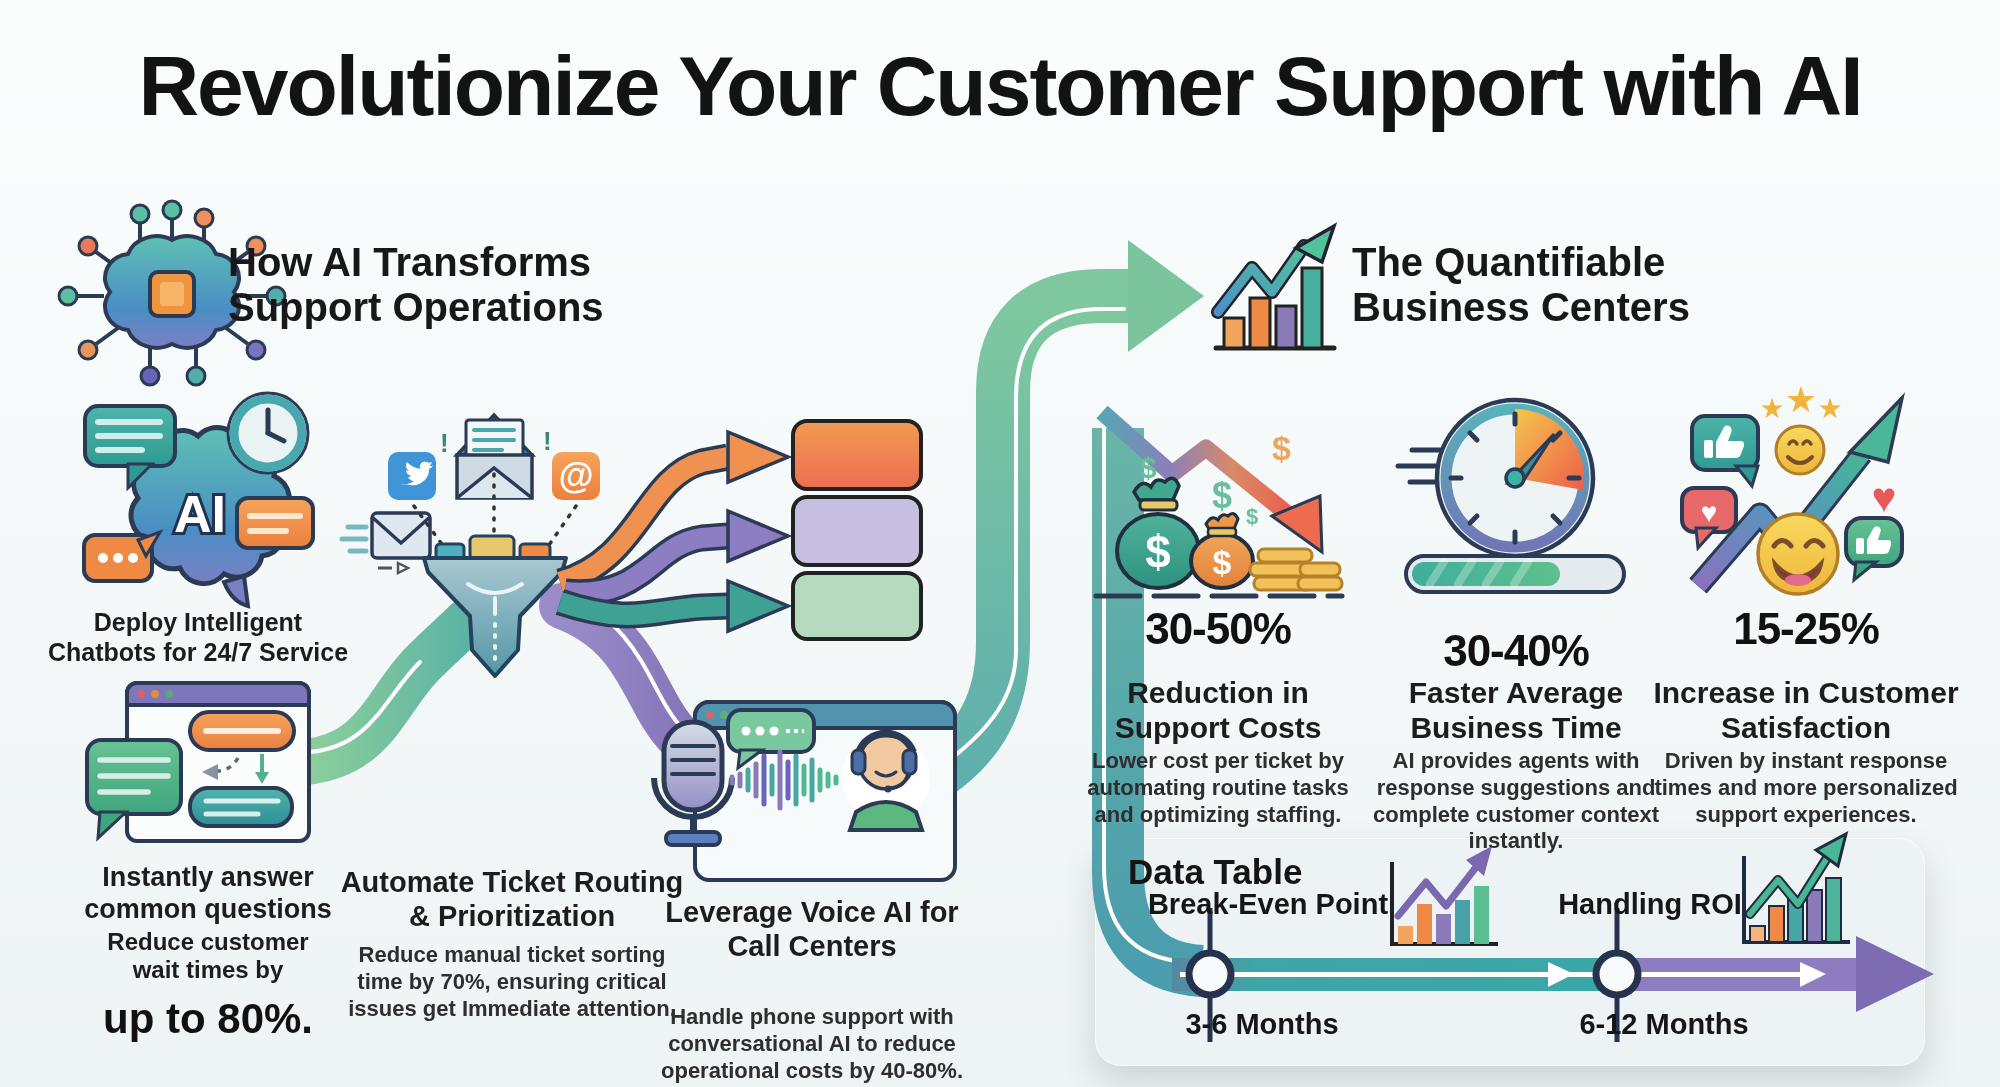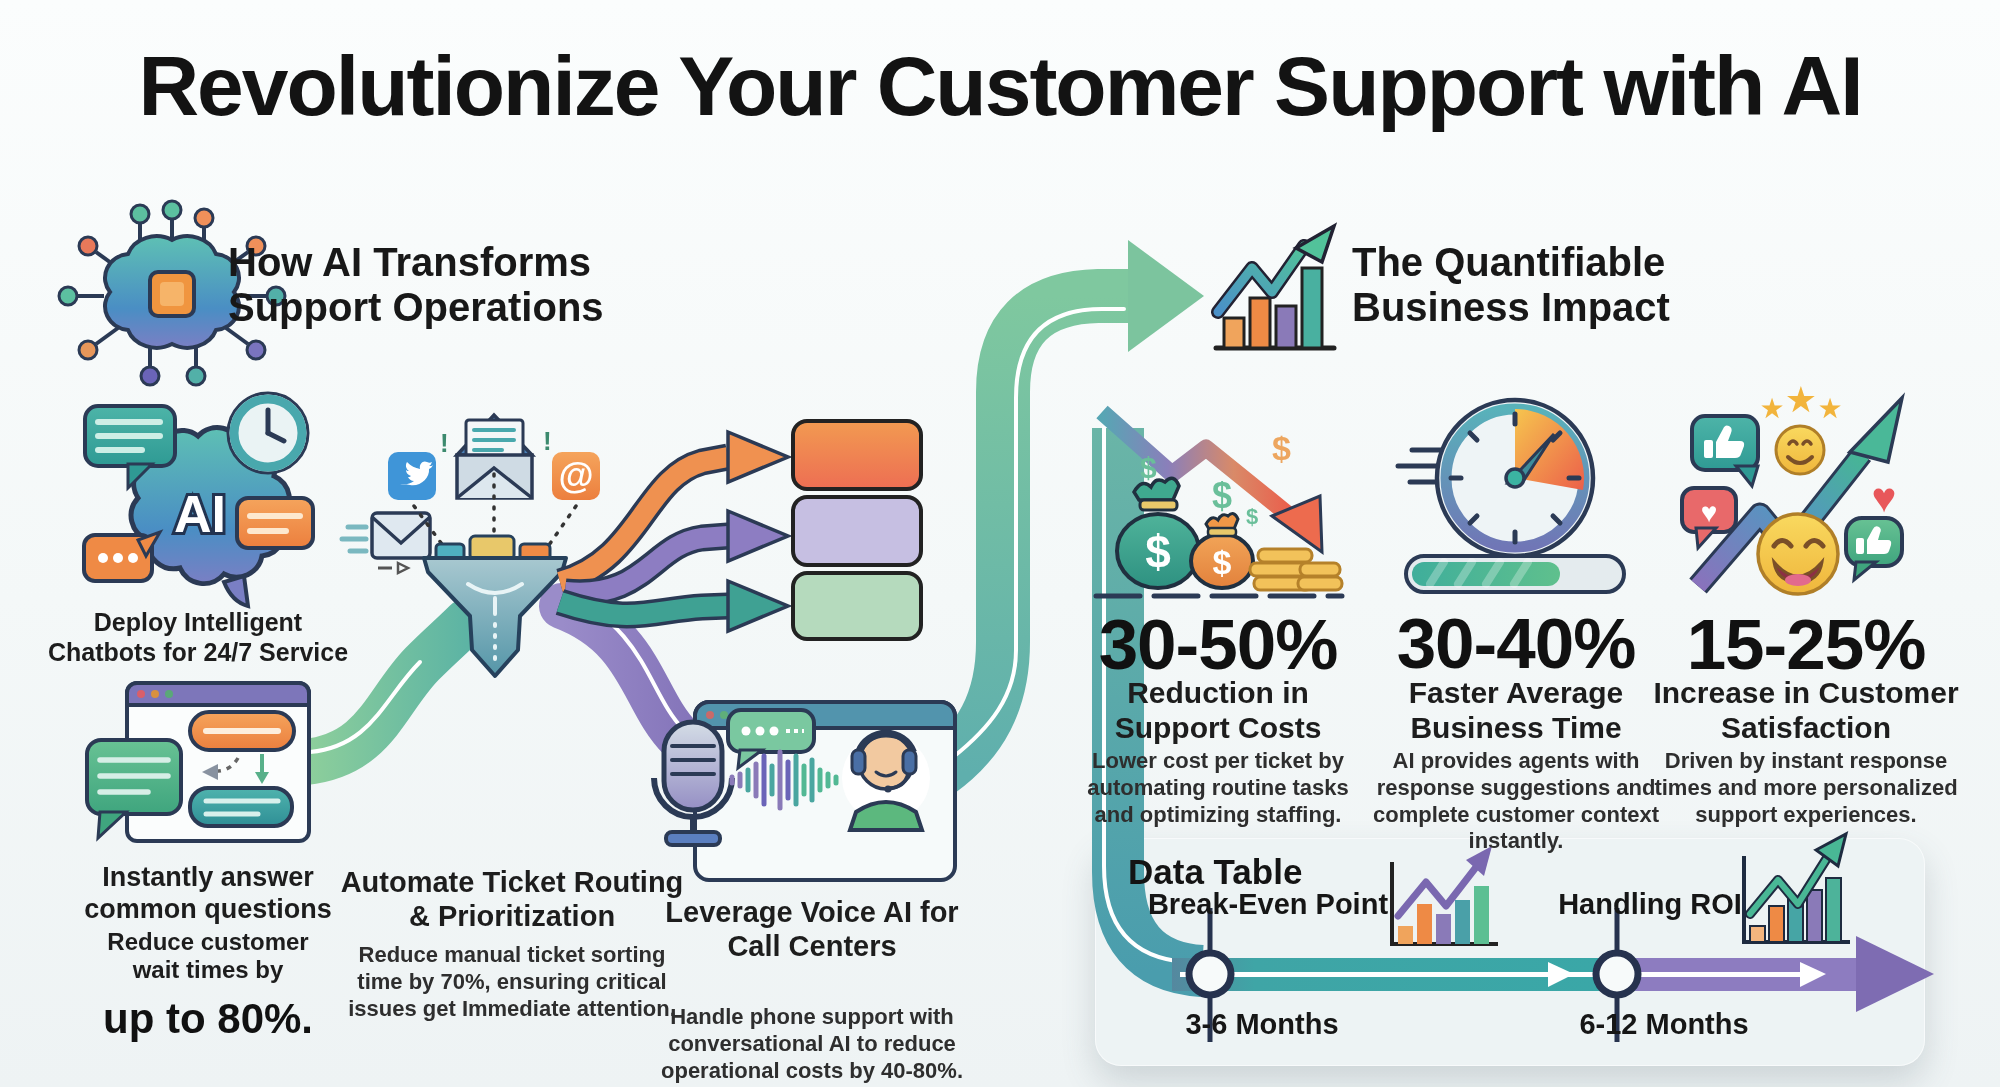--- a/index.html
+++ b/index.html
@@ -7,21 +7,21 @@
     background:linear-gradient(180deg,#fbfdfd 0%,#f4f8f8 55%,#eef3f4 100%);
     font-family:"Liberation Sans","DejaVu Sans",sans-serif;color:#1a1a1a;}
   .abs{position:absolute;}
   .ctr{transform:translateX(-50%);text-align:center;}
   .title{top:38px;left:0;width:2000px;text-align:center;font-size:84px;font-weight:bold;
     letter-spacing:-2px;color:#131313;z-index:3;}
   .sec-heading{font-size:40px;line-height:1.13;font-weight:bold;color:#181818;z-index:3;}
   .cap-lg{font-size:29px;line-height:1.16;font-weight:bold;color:#1d1d1d;z-index:3;}
   .cap-md{font-size:25px;line-height:1.18;font-weight:bold;color:#1d1d1d;z-index:3;}
   .cap-body{font-size:22px;line-height:1.22;font-weight:bold;color:#2e2e2e;z-index:3;}
-  .big-pct{font-size:71px;font-weight:bold;letter-spacing:-1px;color:#111;z-index:3;}
+  .big-pct{font-size:44px;font-weight:bold;letter-spacing:-1px;color:#111;z-index:3;}
   .hl{font-size:42px;font-weight:bold;color:#111;z-index:3;}
   .panel{left:1095px;top:838px;width:830px;height:228px;border-radius:26px;background:#edf3f4;
     box-shadow:0 16px 34px rgba(70,90,100,.20), inset 0 0 0 1px rgba(255,255,255,.6);z-index:0;}
   .tl-label{font-size:29px;font-weight:bold;color:#161616;z-index:3;}
   svg.layer{position:absolute;left:0;top:0;z-index:1;pointer-events:none;}
   .z3{z-index:3;}
 </style>
 </head>
 <body>
 
@@ -505,38 +505,38 @@
         <polygon points="1856,562 1876,562 1854,580" fill="#3fa57e" stroke="#2b3a55" stroke-width="3"></polygon>
         <rect x="1856" y="538" width="8" height="16" rx="2" fill="#fff"></rect>
         <path d="M 1867 554 L 1867 540 L 1873 529 Q 1875 525 1879 527 Q 1882 529 1880 533 L 1878 540 L 1888 540 Q 1892 540 1891 545 L 1889 551 Q 1888 554 1884 554 Z" fill="#fff"></path>
       </g>
     </g>
   </svg>
 
   <div class="abs title">Revolutionize Your Customer Support with AI</div>
 
   <div class="abs sec-heading" style="left:228px;top:240px;width:390px;">How AI Transforms Support Operations</div>
-  <div class="abs sec-heading" style="left:1352px;top:240px;width:430px;">The Quantifiable Business Impact</div>
+  <div class="abs sec-heading" style="left:1352px;top:240px;width:430px;">The Quantifiable Business Centers</div>
 
   <div class="abs ctr cap-md" style="left:198px;top:608px;width:310px;">Deploy Intelligent Chatbots for 24/7 Service</div>
   <div class="abs ctr cap-md" style="left:208px;top:862px;width:290px;font-size:27px;">Instantly answer common questions</div>
   <div class="abs ctr cap-md" style="left:208px;top:928px;width:250px;font-size:24px;">Reduce customer wait times by</div>
   <div class="abs ctr hl" style="left:208px;top:995px;width:320px;">up to 80%.</div>
 
   <div class="abs ctr cap-lg" style="left:512px;top:866px;width:350px;">Automate Ticket Routing &amp; Prioritization</div>
   <div class="abs ctr cap-body" style="left:512px;top:942px;width:330px;">Reduce manual ticket sorting time by 70%, ensuring critical issues get Immediate attention.</div>
 
   <div class="abs ctr cap-lg" style="left:812px;top:896px;width:300px;">Leverage Voice AI for Call Centers</div>
   <div class="abs ctr cap-body" style="left:812px;top:968px;width:350px;margin-top:36px;">Handle phone support with conversational AI to reduce operational costs by 40-80%.</div>
 
   <div class="abs ctr big-pct" style="left:1218px;top:604px;width:300px;">30-50%</div>
   <div class="abs ctr cap-lg" style="left:1218px;top:676px;width:230px;font-size:30px;">Reduction in Support Costs</div>
   <div class="abs ctr cap-body" style="left:1218px;top:748px;width:290px;">Lower cost per ticket by automating routine tasks and optimizing staffing.</div>
 
-  <div class="abs ctr big-pct" style="left:1516px;top:603px;width:300px;">30-40%</div>
+  <div class="abs ctr big-pct" style="left:1516px;top:626px;width:300px;">30-40%</div>
   <div class="abs ctr cap-lg" style="left:1516px;top:676px;width:250px;font-size:30px;">Faster Average Business Time</div>
   <div class="abs ctr cap-body" style="left:1516px;top:748px;width:300px;">AI provides agents with response suggestions and complete customer context instantly.</div>
 
   <div class="abs ctr big-pct" style="left:1806px;top:604px;width:300px;">15-25%</div>
   <div class="abs ctr cap-lg" style="left:1806px;top:676px;width:310px;font-size:30px;">Increase in Customer Satisfaction</div>
   <div class="abs ctr cap-body" style="left:1806px;top:748px;width:320px;">Driven by instant response times and more personalized support experiences.</div>
 
   <div class="abs z3" style="left:1128px;top:852px;font-size:35px;font-weight:bold;color:#141414;">Data Table</div>
   <div class="abs ctr tl-label" style="left:1268px;top:888px;width:320px;">Break-Even Point</div>
   <div class="abs ctr tl-label" style="left:1262px;top:1008px;width:260px;">3-6 Months</div>

